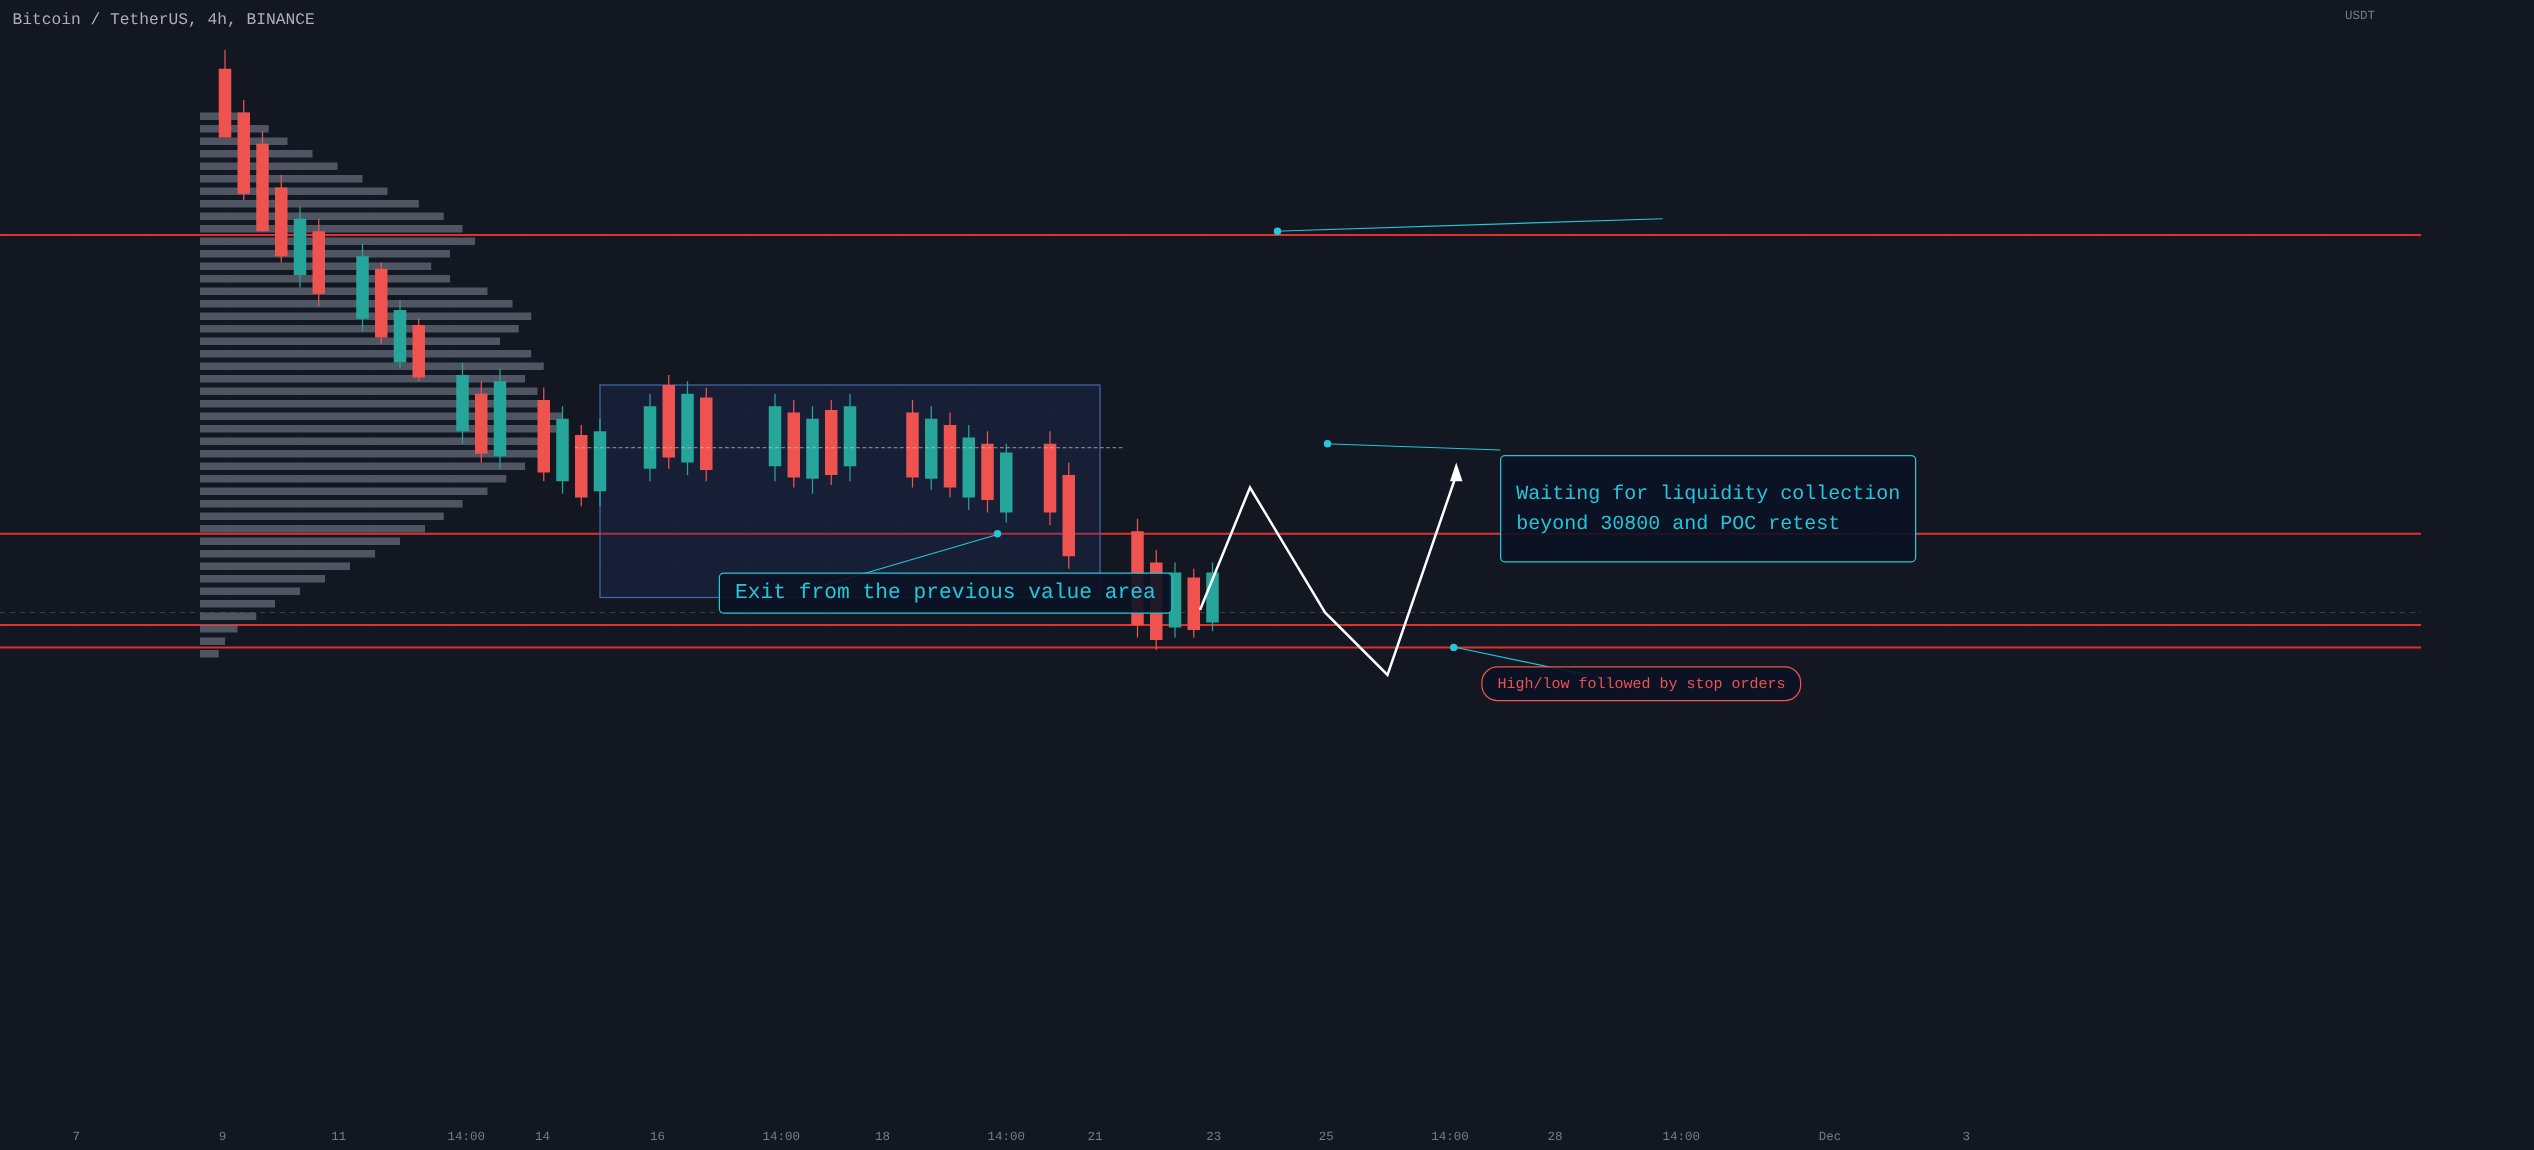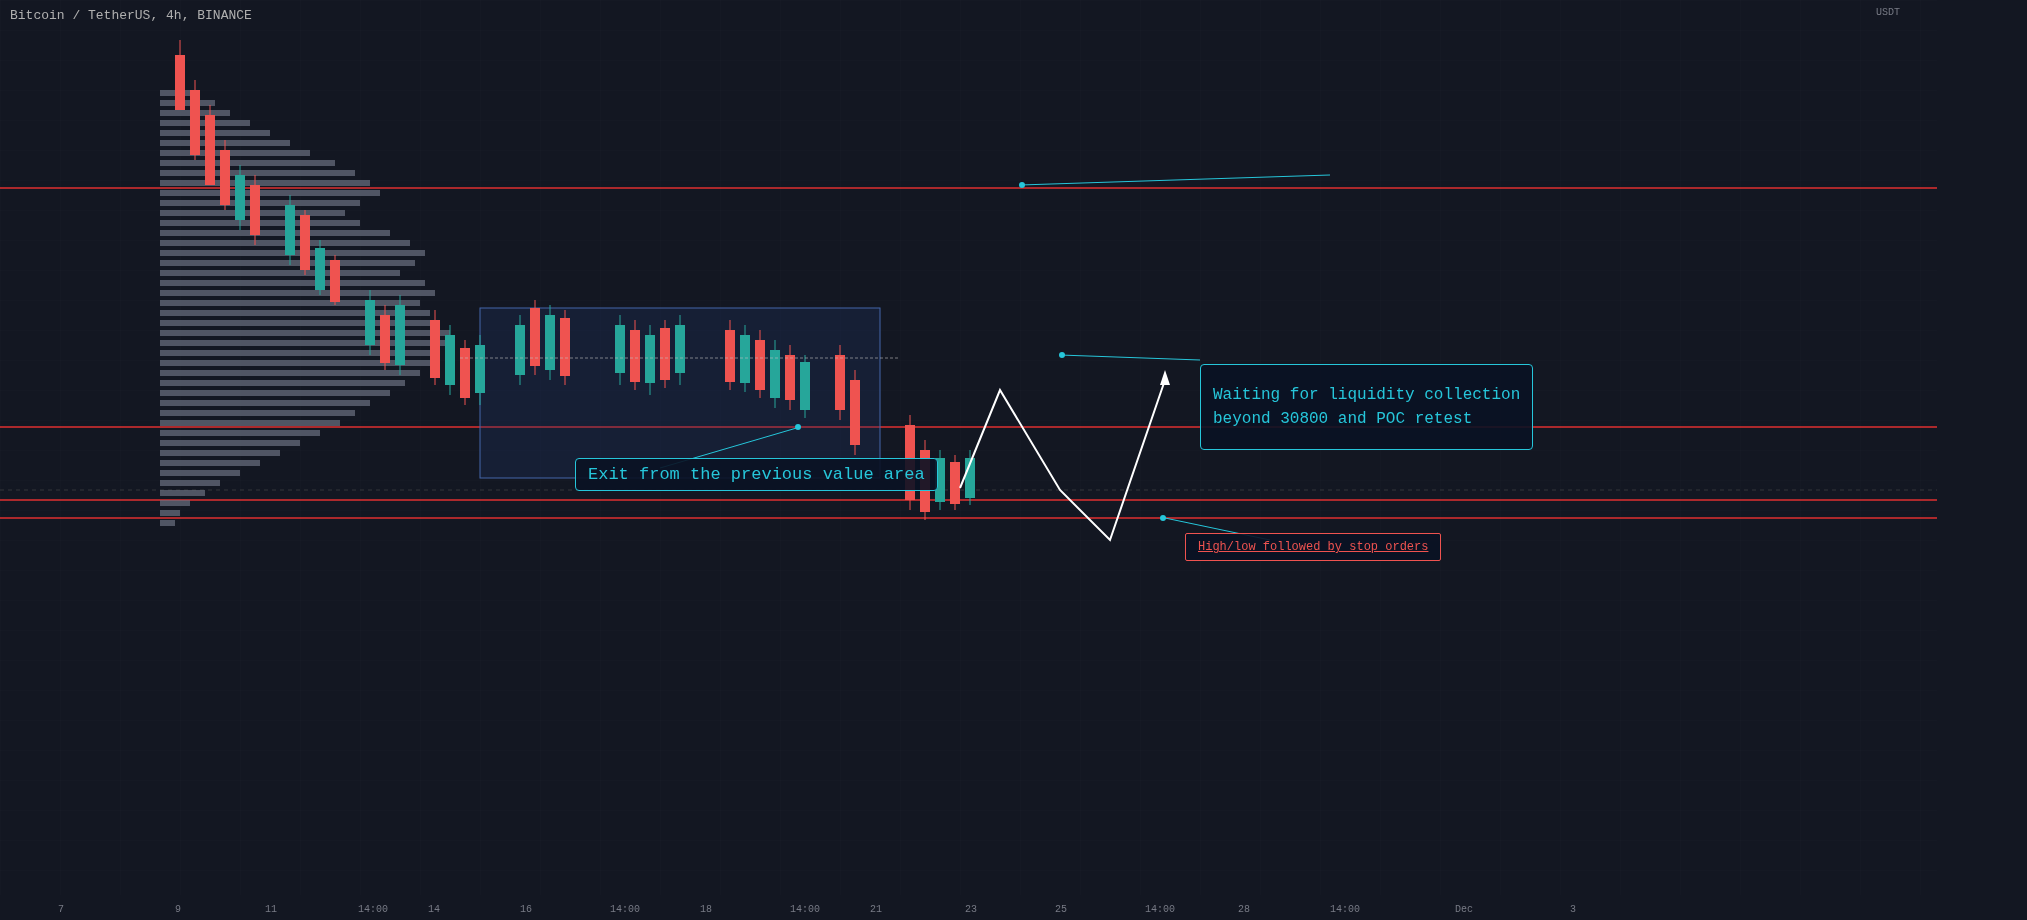--- a/index.html
+++ b/index.html
@@ -322,17 +322,17 @@
 
   <div style="position:absolute; top:340px; left:1200px; background:rgba(10,18,35,0.9); border:1px solid #26c6da; border-radius:4px; padding:18px 12px; color:#26c6da; font-size:16px; z-index:20; line-height:1.5;margin-top:24px;">
     <div>Waiting for liquidity collection</div>
     <div>beyond 30800 and POC retest</div>
   </div>
 
   <div style="position:absolute; top:458px; left:575px; background:rgba(10,18,35,0.9); border:1px solid #26c6da; border-radius:4px; padding:6px 12px; color:#26c6da; font-size:17px; white-space:nowrap; z-index:20;">
     <span>Exit from the previous value area</span>
   </div>
 
-  <div style="position:absolute; top:533px; left:1185px; background:rgba(10,18,35,0.9); border:1px solid #ef5350; border-radius:2px; padding:6px 12px; color:#ef5350; font-size:12px; white-space:nowrap; z-index:20;text-decoration:underline;">
+  <div style="position:absolute; top:533px; left:1185px; background:rgba(10,18,35,0.9); border:1px solid #ef5350; border-radius:13px; padding:6px 12px; color:#ef5350; font-size:12px; white-space:nowrap; z-index:20;">
     <span>High/low followed by stop orders</span>
   </div>
 
 </div>
 
 </body></html>

